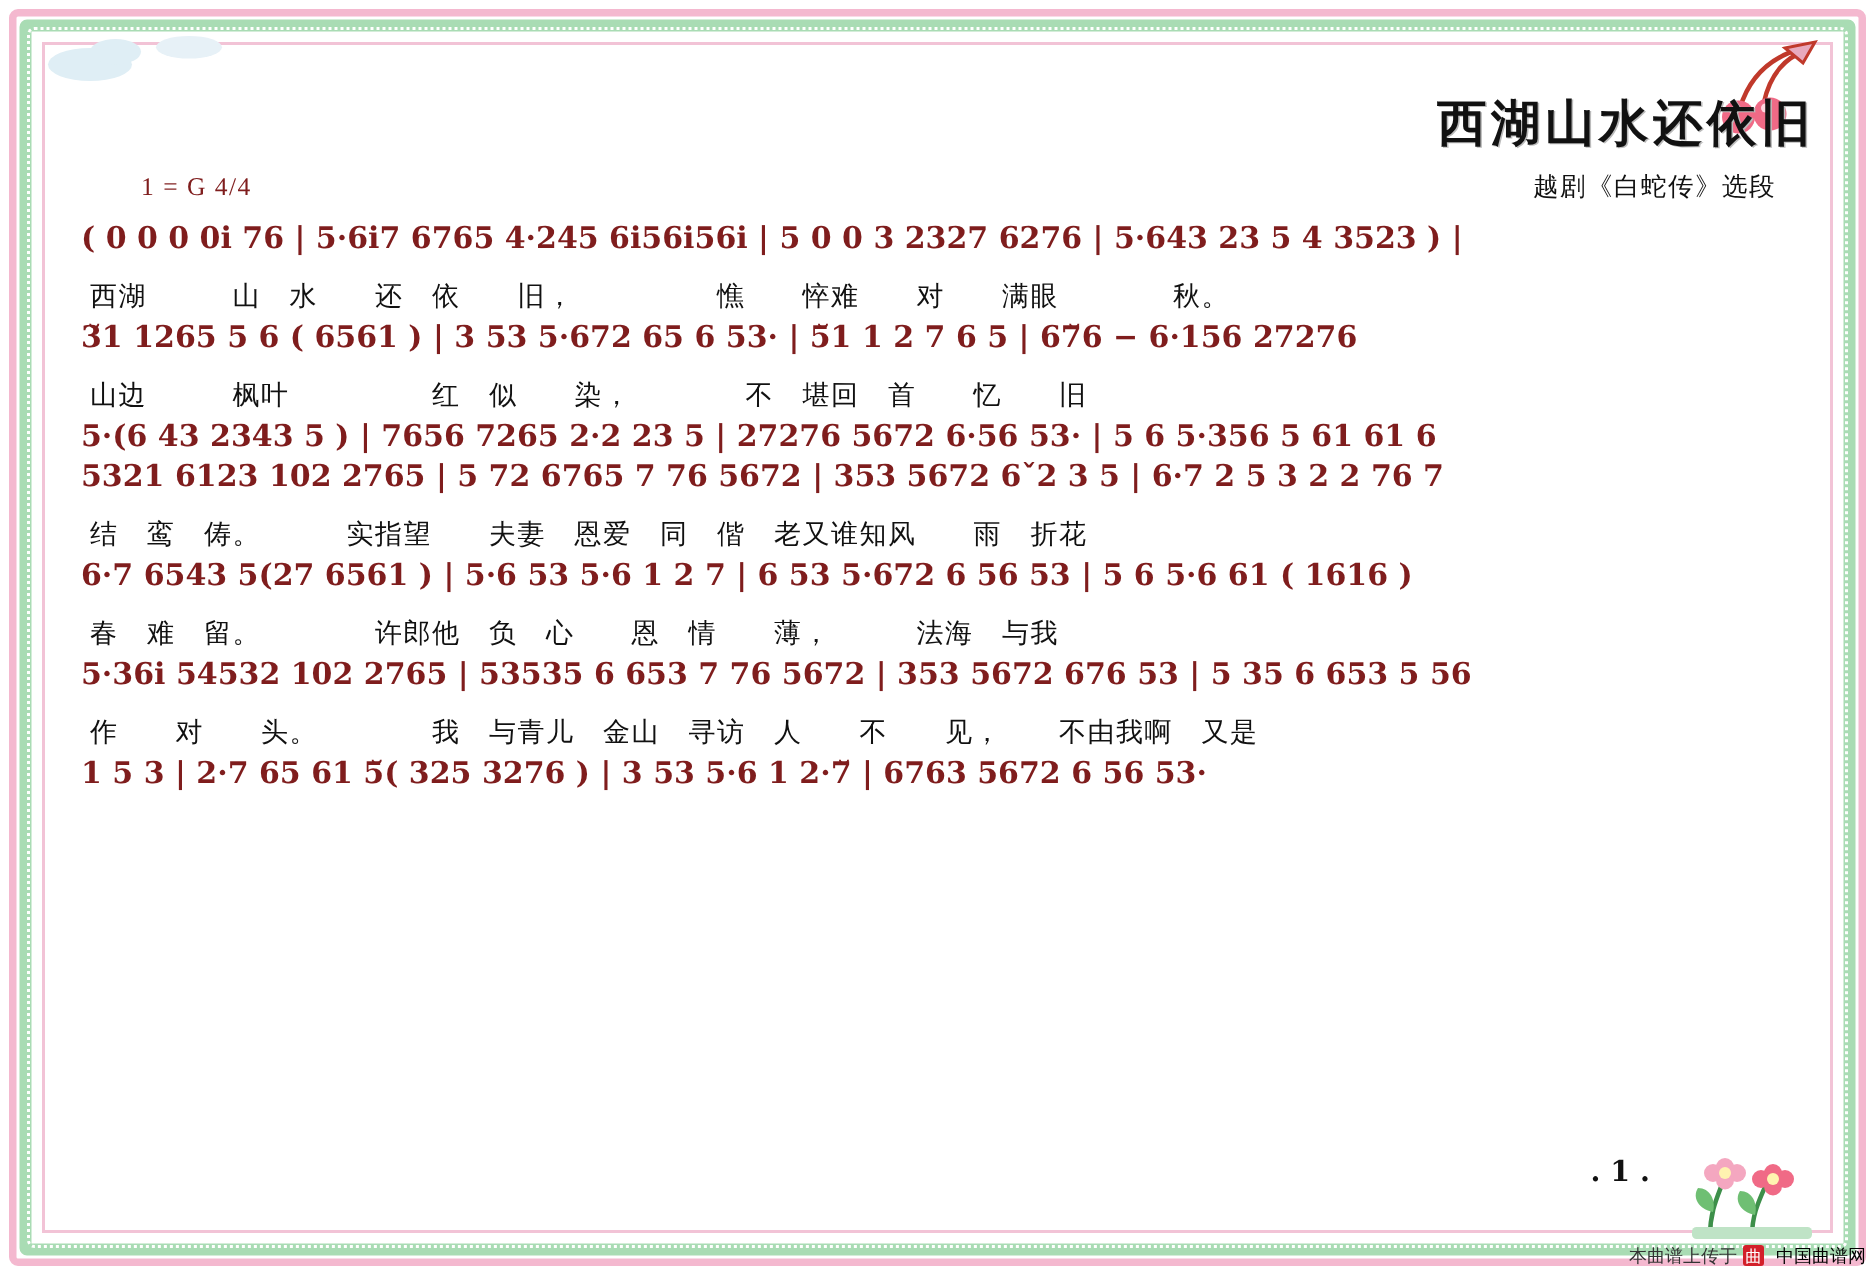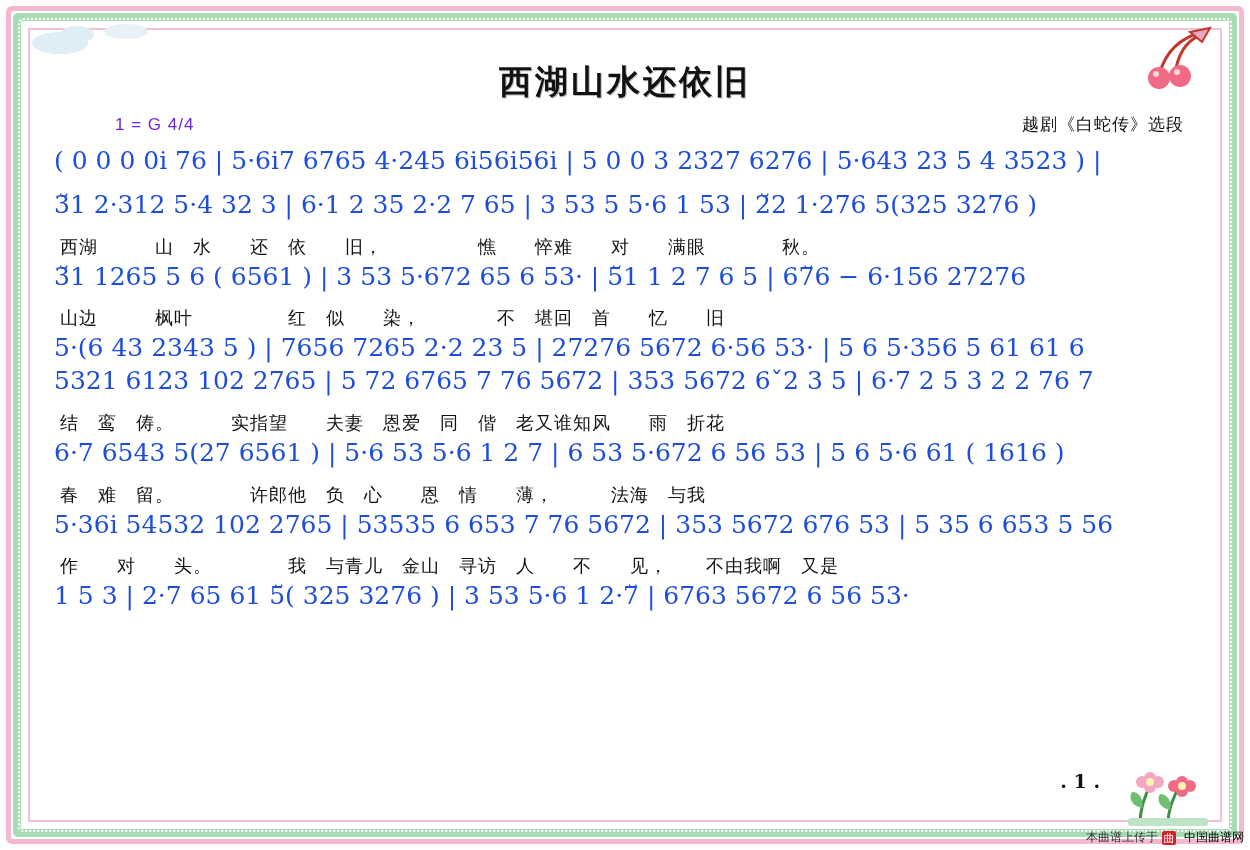--- a/index.html
+++ b/index.html
@@ -50,52 +50,52 @@
   .cherry-wrap { position:absolute; right:34px; top:24px; width:70px; height:70px; }
 
   
   .flower-wrap { position:absolute; right:34px; bottom:24px; width:96px; height:64px; }
 
   .content {
     position:absolute; left:40px; top:44px; right:40px; bottom:40px;
   }
 
   .title {
-    text-align:center;
+    text-align:right;
     font-size:33px;
     font-weight:bold;
     letter-spacing:3px;
     color:#111;
     margin:16px 0 0 0;
     font-family:"DejaVu Serif", serif;
     text-shadow:1px 1px 0 #bbb;
   }
 
   .meta-row { position:relative; height:30px; margin-top:6px; }
   .key-sig {
-    position:absolute; left:75px; top:4px;
-    font-size:17px; letter-spacing:1px; color:#6d28d9;
-    font-family:Liberation Sans, sans-serif;
+    position:absolute; left:54px; top:4px;
+    font-size:17px; letter-spacing:1px; color:#7f1d1d;
+    font-family:Liberation Serif, serif;
   }
   .source {
     position:absolute; right:26px; top:2px;
     font-size:17px; color:#111; letter-spacing:1px;
     font-family:"DejaVu Serif", serif;
     text-align:center;
   }
 
   .score { margin-top:6px; padding:0 14px; }
 
   .sys { position:relative; margin-bottom:4px; }
 
   .notes {
     font-family:"DejaVu Serif", serif;
-    font-size:25px;
-    font-weight:normal;
-    color:#1d4ed8;
+    font-size:20px;
+    font-weight:bold;
+    color:#7f1d1d;
     letter-spacing:0px;
     white-space:nowrap;
     line-height:1.15;
   }
   .lyr {
     font-family:"DejaVu Serif", serif;
     font-size:18px;
     color:#111;
     white-space:nowrap;
     letter-spacing:1px;
@@ -107,21 +107,21 @@
   .pagenum {
     position:absolute; right:110px; bottom:18px;
     font-size:19px; font-weight:bold; color:#111;
     font-family:"DejaVu Serif", serif;
   }
   .credit {
     position:absolute; right:8px; bottom:2px;
     font-size:12px; color:#333;
     font-family:"DejaVu Sans", sans-serif;
   }
-  .credit-row{ position:absolute; right:6px; bottom:4px; display:flex; align-items:flex-end; gap:4px;}
+  .credit-row{ position:absolute; right:6px; bottom:4px; display:flex; align-items:flex-start; gap:4px;}
 </style>
 </head>
 <body>
 
 <div class="page">
 
   <div class="frame-outer"></div>
   <div class="frame-mid"></div>
   <div class="frame-inner"></div>
 
@@ -175,21 +175,20 @@
     </div>
 
     <div class="score">
 
       <div class="sys">
         <div class="notes">( 0  0  0 0i  76 | 5·6i7  6765  4·245  6i56i56i | 5  0  0  3  2327  6276 | 5·643  23  5  4  3523 ) |</div>
         <div class="lyr"></div>
       </div>
 
       <div class="sys">
-        <div class="notes">3̆1  2·312  5·4  32 3 | 6·1  2  35  2·2  7 65 | 3 53  5  5·6  1 53 | 2̆2  1·276  5(325  3276 )</div>
         <div class="lyr">西湖　　　山　水　　还　依　　旧，　　　　　憔　　悴难　　对　　满眼　　　　秋。</div>
       </div>
 
       <div class="sys">
         <div class="notes">3̆1  1265  5 6  ( 6561 ) | 3 53  5·672  65 6  53· | 5̆1  1  2 7 6 5 | 67̆6  −  6·156  27276</div>
         <div class="lyr">山边　　　枫叶　　　　　红　似　　染，　　　　不　堪回　首　　忆　　旧</div>
       </div>
 
       <div class="sys">
         <div class="notes">5·(6  43  2343  5 ) | 7656  7265  2·2  23 5 | 27276  5672  6·56  53· | 5 6  5·356  5 61  61 6</div>

